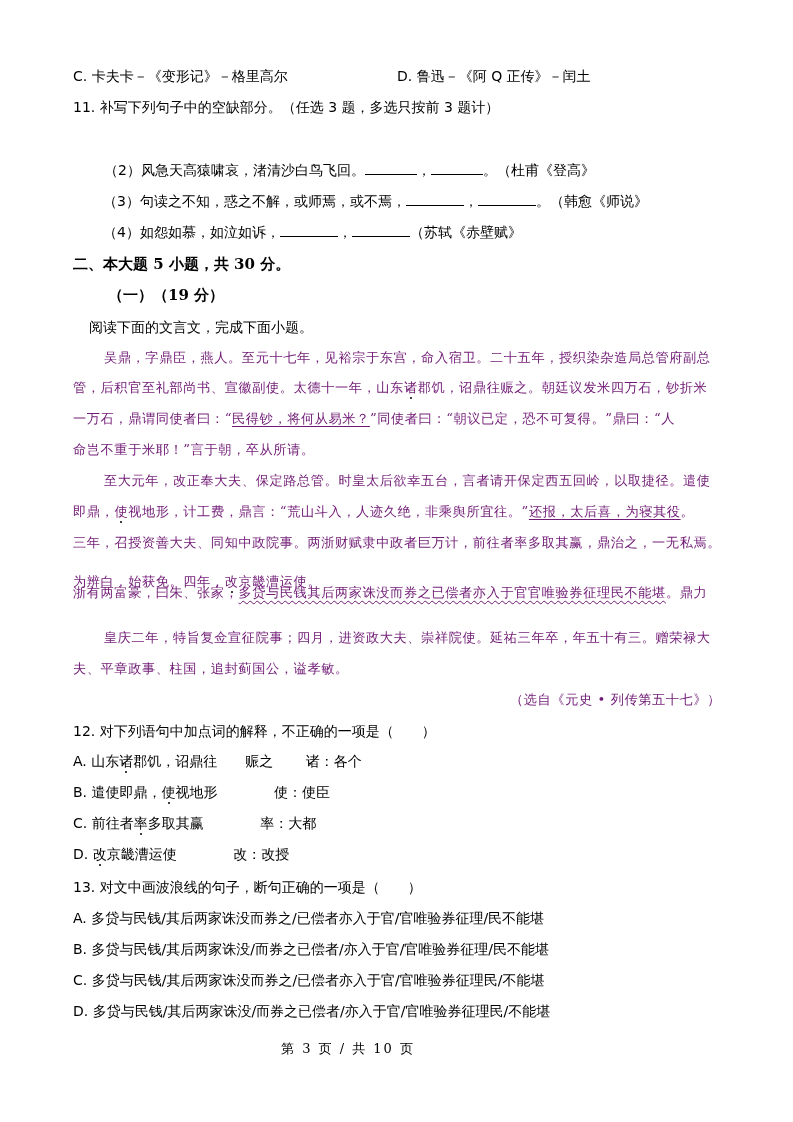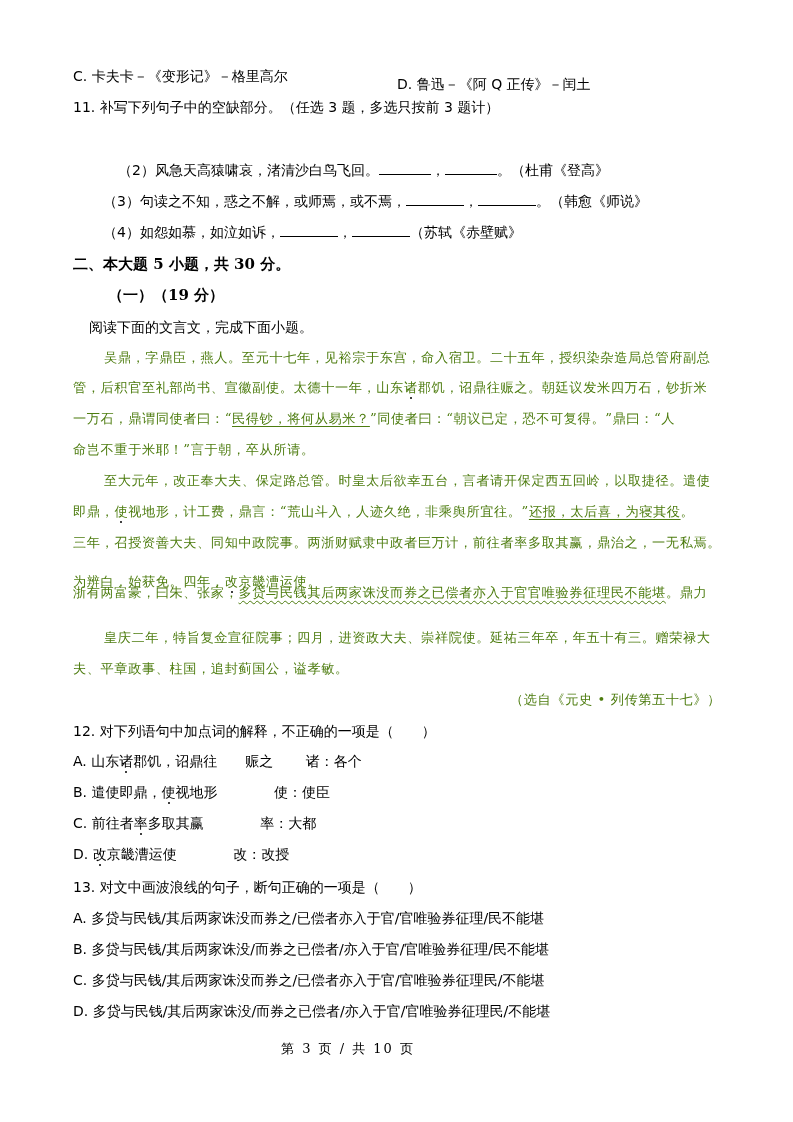--- a/index.html
+++ b/index.html
@@ -1,39 +1,39 @@
 <!DOCTYPE html>
 <html><head>
   <meta charset="utf-8">
   <style>
     html, body { margin: 0; padding: 0; background: #ffffff; }
     body { width: 793px; height: 1122px; position: relative; overflow: hidden; color: #000; }
     .page { position: absolute; left: 0; top: 0; width: 793px; height: 1122px; }
     .line { position: absolute; white-space: nowrap; font-family: "DejaVu Sans", "Liberation Sans", sans-serif; font-size: 14px; line-height: 18px; }
-    .serif { font-family: "DejaVu Serif", "Liberation Serif", serif; font-size: 13.2px; letter-spacing: 0.6px; color: #4d7c0f; }
+    .serif { font-family: "DejaVu Serif", "Liberation Serif", serif; font-size: 13.2px; letter-spacing: 0.6px; color: #701a75; }
     .bold { font-weight: bold; font-family: "DejaVu Serif", "Liberation Serif", serif; }
     .blank { display: inline-block; border-bottom: 1px solid #000; height: 12px; vertical-align: baseline; }
     .ul { text-decoration: underline; text-underline-offset: 3px; }
     .wavy { text-decoration: underline wavy; text-underline-offset: 3px; text-decoration-thickness: 1px; }
     .dot { position: relative; }
     .dot::after { content: ""; position: absolute; left: 50%; bottom: -4px; width: 2px; height: 2px; margin-left: -1px; background: #000; border-radius: 50%; }
     .footer { position: absolute; left: 0; width: 696px; text-align: center; top: 1040px; font-family: "DejaVu Serif", "Liberation Serif", serif; font-size: 13px; letter-spacing: 2px; }
   </style>
 </head>
 <body>
 
 <div class="page">
 
   <div class="line" style="left:73px; top:67px;">C. 卡夫卡－《变形记》－格里高尔</div>
-  <div class="line" style="left:397px; top:67px;margin-top:8px;">D. 鲁迅－《阿 Q 正传》－闰土</div>
+  <div class="line" style="left:397px; top:67px;">D. 鲁迅－《阿 Q 正传》－闰土</div>
 
   <div class="line" style="left:73px; top:98px;">11. 补写下列句子中的空缺部分。（任选 3 题，多选只按前 3 题计）</div>
 
 
-  <div class="line" style="left:118px; top:161px;">
+  <div class="line" style="left:104px; top:161px;">
     <span>（2）</span><span>风急天高猿啸哀，渚清沙白鸟飞回。</span><span class="blank" style="width:52px;"></span><span>，</span><span class="blank" style="width:52px;"></span><span>。（杜甫《登高》</span>
   </div>
 
   <div class="line" style="left:103px; top:192px;">
     <span>（3）</span><span>句读之不知，惑之不解，或师焉，或不焉，</span><span class="blank" style="width:58px;"></span><span>，</span><span class="blank" style="width:58px;"></span><span>。（韩愈《师说》</span>
   </div>
 
   <div class="line" style="left:103px; top:223px;">
     <span>（4）</span><span>如怨如慕，如泣如诉，</span><span class="blank" style="width:58px;"></span><span>，</span><span class="blank" style="width:58px;"></span><span>（苏轼《赤壁赋》</span>
   </div>

